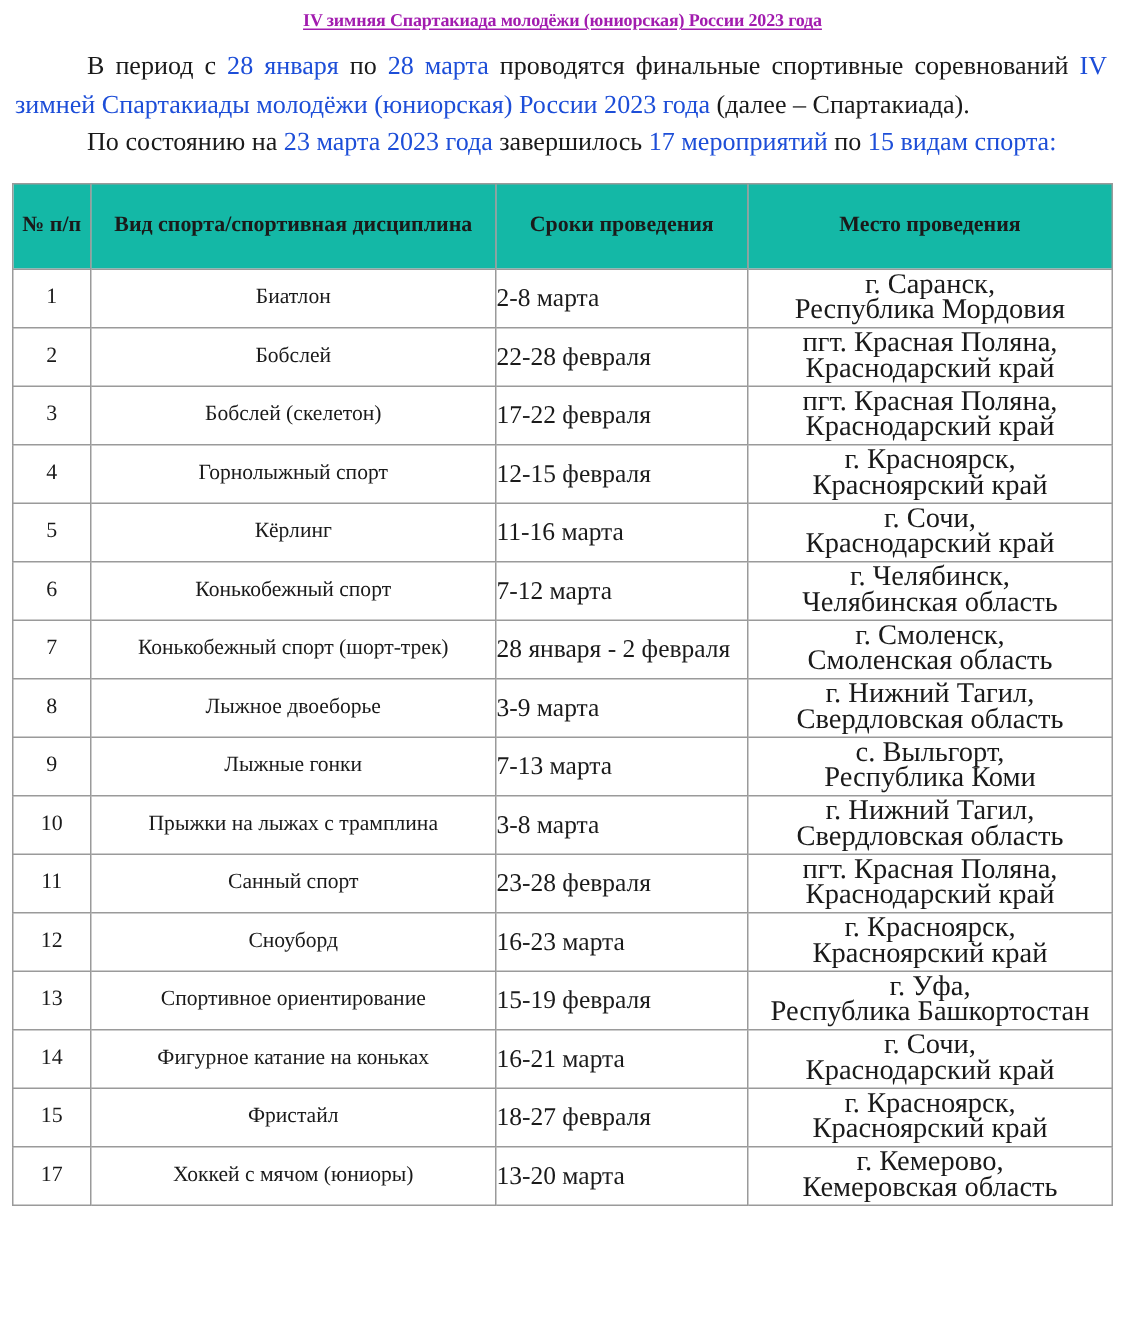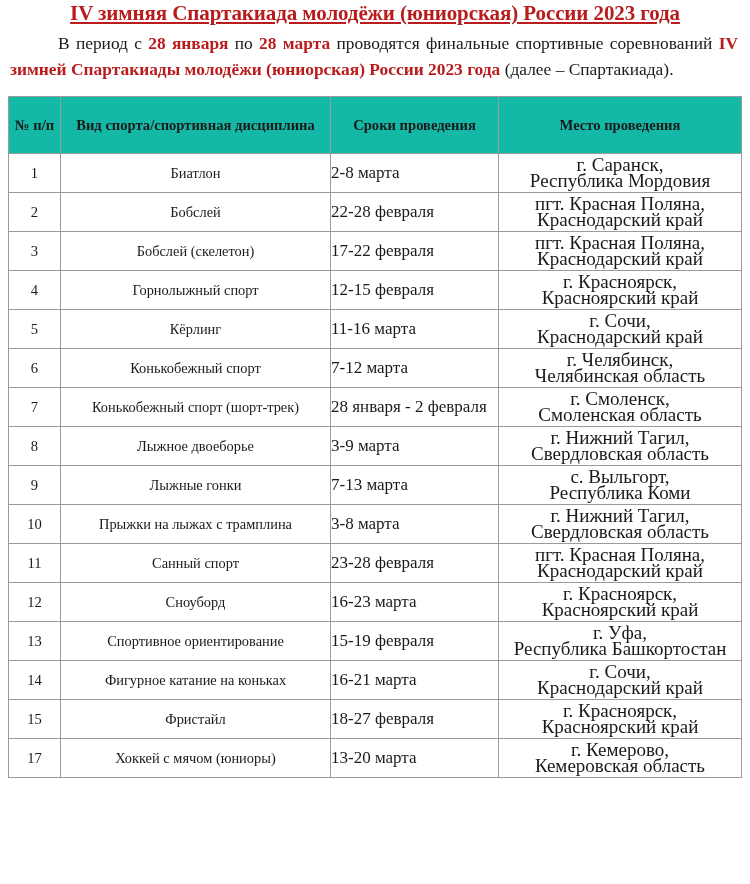--- a/index.html
+++ b/index.html
@@ -18,23 +18,23 @@
   .page {
     width: 750px;
     height: 884px;
     position: relative;
     box-sizing: border-box;
   }
 
   
   .doc-title {
     text-align: center;
-    font-size: 21px;
+    font-size: 12px;
     font-weight: bold;
-    color: #b91c1c;
+    color: #a21caf;
     text-decoration: underline;
     text-underline-offset: 2px;
     letter-spacing: -0.1px;
     margin: 3px 0 0 0;
     padding: 0 20px;
     line-height: 20px;
     white-space: nowrap;
   }
 
   
@@ -44,22 +44,22 @@
     font-size: 17.4px;
     line-height: 25.6px;
     text-align: justify;
     text-justify: inter-word;
     text-indent: 48px;
     color: #1a1a1a;
   }
   .p1 { margin-top: 8px; }
   .p2 { margin-top: 0px; }
   .hl {
-    color: #b91c1c;
-    font-weight: bold;
+    color: #1d4ed8;
+    font-weight: normal;
   }
 
   
   .tbl-wrap {
     padding: 0 10px 0 8px;
     margin-top: 14px;
   }
   table.schedule {
     border-collapse: collapse;
     width: 733px;
@@ -110,20 +110,21 @@
 </style>
 </head>
 <body>
 
 <div class="page">
 
   <h1 class="doc-title">IV зимняя Спартакиада молодёжи (юниорская) России 2023 года</h1>
 
   <p class="body-text p1"><span>В период с </span><span class="hl">28 января</span><span> по </span><span class="hl">28 марта</span><span> проводятся финальные спортивные соревнований </span><span class="hl">IV зимней Спартакиады молодёжи (юниорская) России 2023 года</span><span> (далее – Спартакиада).</span></p>
 
+  <p class="body-text p2"><span>По состоянию на </span><span class="hl">23 марта 2023 года</span><span> завершилось </span><span class="hl">17 мероприятий</span><span> по </span><span class="hl">15 видам спорта:</span></p>
 
   <div class="tbl-wrap">
     <table class="schedule">
       <colgroup>
         <col class="col-no">
         <col class="col-sport">
         <col class="col-dates">
         <col class="col-place">
       </colgroup>
       <thead>

